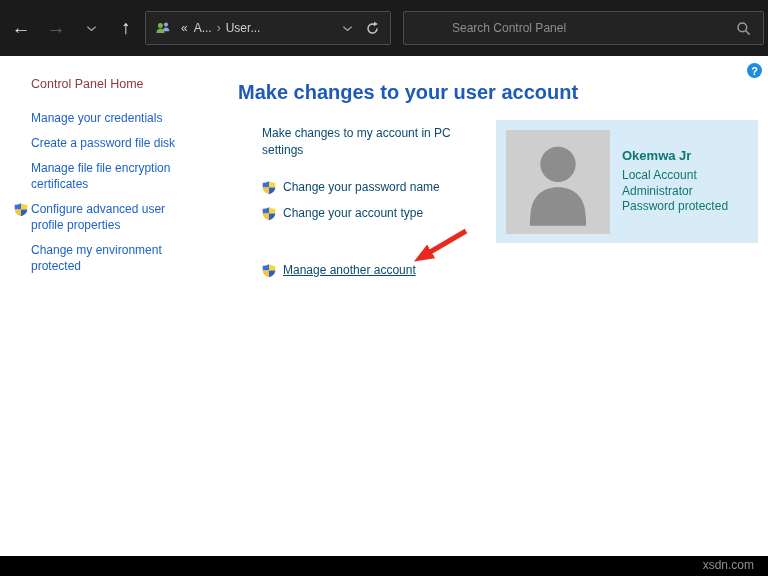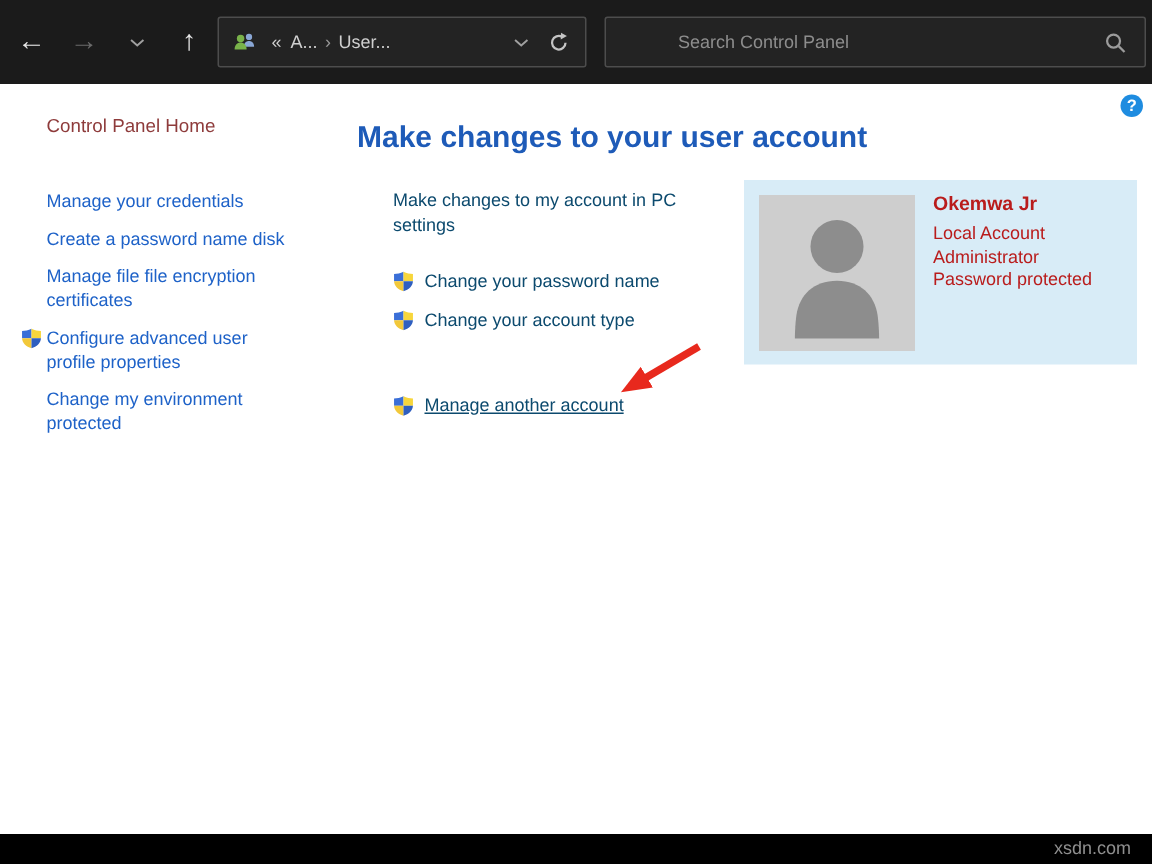--- a/index.html
+++ b/index.html
@@ -33,21 +33,21 @@
   .search-input { flex: 1; background: transparent; border: 0; outline: none; color: #cfcfcf;
                   font-size: 12px; font-family: inherit; padding: 0 10px; height: 100%; }
   .search-input::placeholder { color: #8d8d8d; }
   .search-icon { width: 15px; height: 15px; margin-right: 12px; flex: none; cursor: pointer; }
 
   
   .window { position: absolute; left: 0; top: 56px; width: 768px; height: 500px; background: #fff; }
 
   .sidebar { position: absolute; left: 0; top: 0; width: 226px; height: 100%; }
   .cp-home { margin: 20px 0 0 31px; font-size: 12.5px; color: #8e3b3b; cursor: pointer; line-height: 16px; }
-  .side-list { margin-top: 34px; }
+  .side-list { margin-top: 18px; }
   .side-item { display: flex; padding-left: 14px; margin-bottom: 9px; cursor: pointer; }
   .icon-slot { width: 17px; flex: none; padding-top: 1px; }
   .shield-icon { width: 14px; height: 15px; display: block; }
   .side-label { font-size: 12px; line-height: 16px; color: #1e62c8; max-width: 163px; }
 
   .main { position: absolute; left: 226px; top: 0; right: 0; bottom: 0; }
   .help-btn { position: absolute; top: 7px; right: 6px; width: 15px; height: 15px; border-radius: 50%;
               background: #1e8ce0; color: #fff; font-size: 11px; font-weight: bold;
               display: flex; align-items: center; justify-content: center; cursor: pointer; }
   .title { margin: 27px 0 0 12px; font-size: 20px; font-weight: 700; color: #1e5bb8; line-height: 19px; }
@@ -58,21 +58,21 @@
   .row-type { margin-top: 10px; }
   .row-manage { margin-top: 41px; }
   .row-manage .link { text-decoration: underline; }
   .uac-block { margin: 10px 0 0 12px; }
   .uac-block .shield-icon { margin-left: 5px; margin-bottom: 0; }
   .uac-block .link { display: block; margin-top: 0; }
 
   .account-box { position: absolute; top: 64px; right: 10px; width: 262px; height: 123px; background: #d8ecf7; }
   .avatar { position: absolute; left: 10px; top: 10px; width: 104px; height: 104px; background: #cecece; overflow: hidden; }
   .avatar svg { width: 104px; height: 104px; display: block; }
-  .acc-text { position: absolute; left: 126px; top: 8px; color: #b91c1c; }
+  .acc-text { position: absolute; left: 126px; top: 28px; color: #0f766e; }
   .acc-name { font-size: 13px; font-weight: bold; line-height: 16px; margin-bottom: 4px; }
   .acc-line { font-size: 12px; line-height: 15.5px; }
 
   
   .annotation-arrow { position: absolute; left: 400px; top: 224px; width: 78px; height: 46px; pointer-events: none; }
   .watermark { position: absolute; right: 14px; bottom: 4px; color: #8f8f8f; font-size: 12px; }
 
   .defs-svg { position: absolute; width: 0; height: 0; overflow: hidden; }
 </style>
 </head>
@@ -164,21 +164,21 @@
 
     <aside class="sidebar">
       <div class="cp-home">Control Panel Home</div>
       <div class="side-list">
         <div class="side-item">
           <span class="icon-slot"></span>
           <span class="side-label">Manage your credentials</span>
         </div>
         <div class="side-item">
           <span class="icon-slot"></span>
-          <span class="side-label">Create a password name disk</span>
+          <span class="side-label">Create a password file disk</span>
         </div>
         <div class="side-item">
           <span class="icon-slot"></span>
           <span class="side-label">Manage file file encryption certificates</span>
         </div>
         <div class="side-item">
           <span class="icon-slot">
             <svg class="shield-icon">
                 <use href="#sym-shield"></use>
               </svg>

